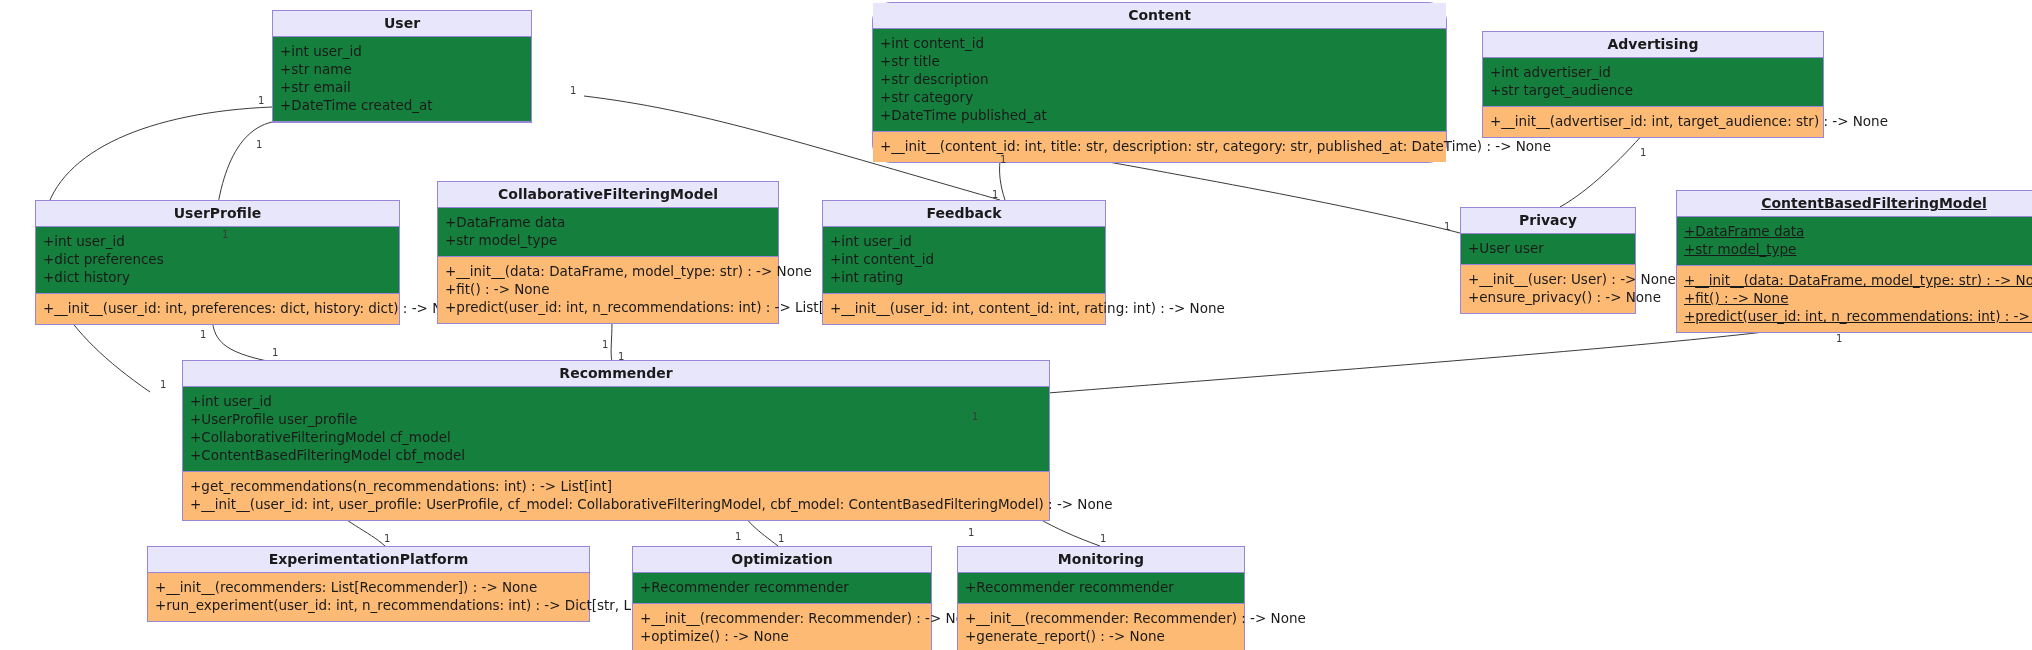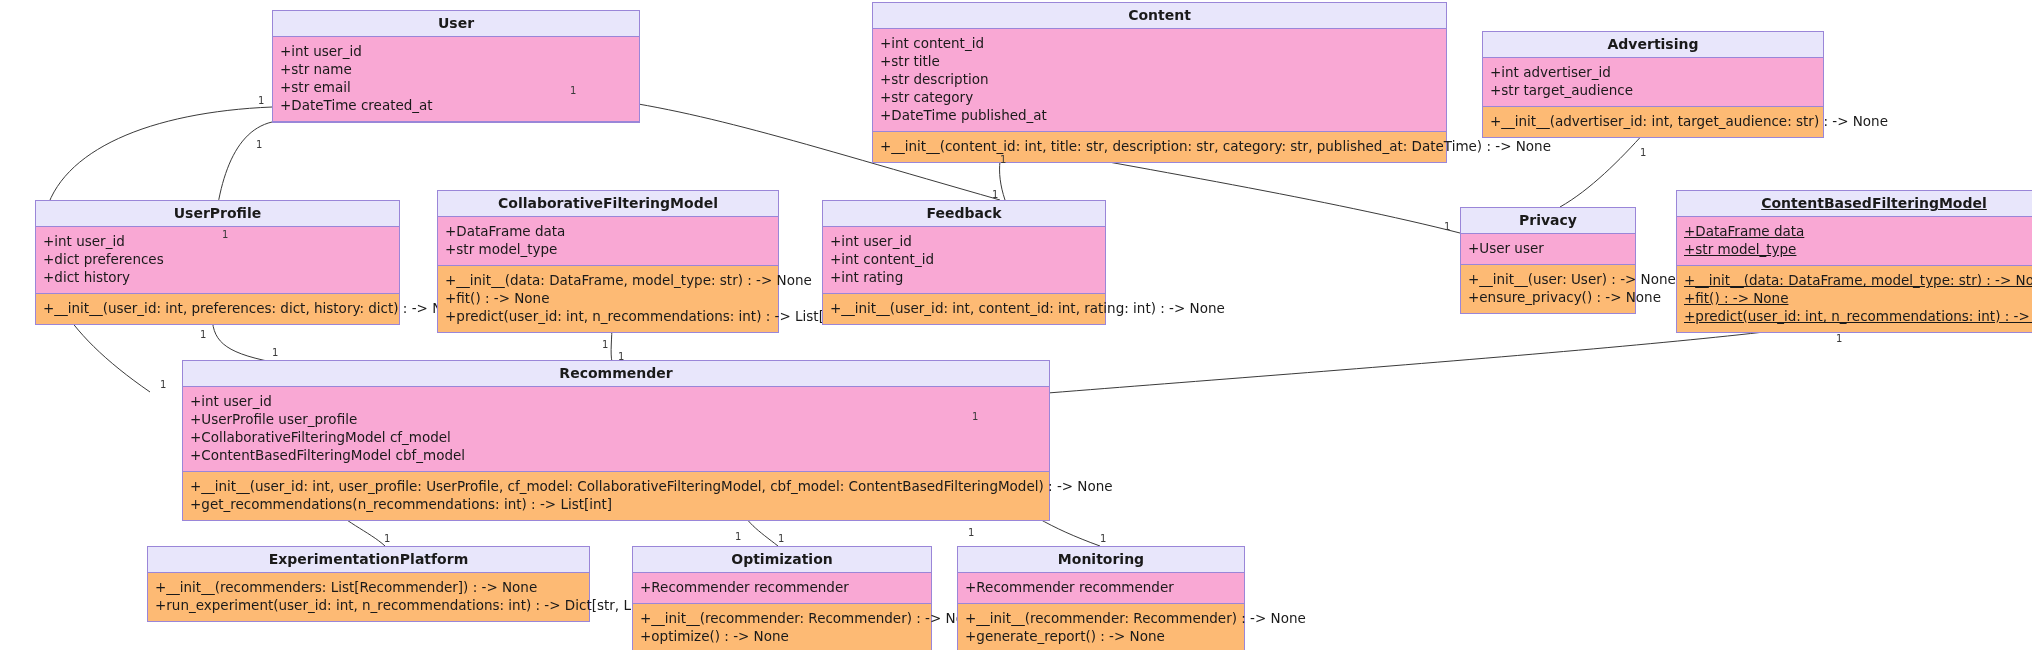--- a/index.html
+++ b/index.html
@@ -37,21 +37,21 @@
     font-weight: bold;
     font-size: 14px;
     padding: 5px 6px 5px 6px;
     border-bottom: 1px solid #9a86d8;
     background: #e8e6fb;
     line-height: 1.1;
   }
   .uml-attrs {
     padding: 6px 7px 6px 7px;
     border-bottom: 1px solid #9a86d8;
-    background: #f9a8d4;
+    background: #15803d;
   }
   .uml-methods {
     padding: 6px 7px 6px 7px;
     background: #fdba74;
   }
   .uml-row {
     white-space: nowrap;
     line-height: 1.33;
     font-size: 13.5px;
   }
@@ -97,30 +97,30 @@
     <div class="edge-label" style="left: 1640px; top: 148px;">1</div>
     <div class="edge-label" style="left: 602px; top: 340px;">1</div>
     <div class="edge-label" style="left: 618px; top: 352px;">1</div>
     <div class="edge-label" style="left: 972px; top: 412px;">1</div>
     <div class="edge-label" style="left: 1836px; top: 334px;">1</div>
     <div class="edge-label" style="left: 384px; top: 534px;">1</div>
     <div class="edge-label" style="left: 735px; top: 532px;">1</div>
     <div class="edge-label" style="left: 778px; top: 534px;">1</div>
     <div class="edge-label" style="left: 968px; top: 528px;">1</div>
     <div class="edge-label" style="left: 1100px; top: 534px;">1</div>
-    <div class="uml-class" style="left: 272px; top: 10px; width: 368px;">
+    <div class="uml-class" style="left: 272px; top: 10px; width: 260px;">
       <div class="uml-title">User</div>
       <div class="uml-attrs">
         <div class="uml-row">+int user_id</div>
         <div class="uml-row">+str name</div>
         <div class="uml-row">+str email</div>
         <div class="uml-row">+DateTime created_at</div>
       </div>
     </div>
-    <div class="uml-class" style="left: 872px; top: 2px; width: 575px;">
+    <div class="uml-class" style="left: 872px; top: 2px; width: 575px; border-radius: 19px;">
       <div class="uml-title">Content</div>
       <div class="uml-attrs">
         <div class="uml-row">+int content_id</div>
         <div class="uml-row">+str title</div>
         <div class="uml-row">+str description</div>
         <div class="uml-row">+str category</div>
         <div class="uml-row">+DateTime published_at</div>
       </div>
       <div class="uml-methods">
         <div class="uml-row">+__init__(content_id: int, title: str, description: str, category: str, published_at: DateTime) : -&gt; None</div>
@@ -140,21 +140,21 @@
       <div class="uml-title">UserProfile</div>
       <div class="uml-attrs">
         <div class="uml-row">+int user_id</div>
         <div class="uml-row">+dict preferences</div>
         <div class="uml-row">+dict history</div>
       </div>
       <div class="uml-methods">
         <div class="uml-row">+__init__(user_id: int, preferences: dict, history: dict) : -&gt; None</div>
       </div>
     </div>
-    <div class="uml-class" style="left: 437px; top: 190px; width: 342px;">
+    <div class="uml-class" style="left: 437px; top: 181px; width: 342px;">
       <div class="uml-title">CollaborativeFilteringModel</div>
       <div class="uml-attrs">
         <div class="uml-row">+DataFrame data</div>
         <div class="uml-row">+str model_type</div>
       </div>
       <div class="uml-methods">
         <div class="uml-row">+__init__(data: DataFrame, model_type: str) : -&gt; None</div>
         <div class="uml-row">+fit() : -&gt; None</div>
         <div class="uml-row">+predict(user_id: int, n_recommendations: int) : -&gt; List[int]</div>
       </div>
@@ -194,22 +194,22 @@
     </div>
     <div class="uml-class" style="left: 182px; top: 360px; width: 868px;">
       <div class="uml-title">Recommender</div>
       <div class="uml-attrs">
         <div class="uml-row">+int user_id</div>
         <div class="uml-row">+UserProfile user_profile</div>
         <div class="uml-row">+CollaborativeFilteringModel cf_model</div>
         <div class="uml-row">+ContentBasedFilteringModel cbf_model</div>
       </div>
       <div class="uml-methods">
+        <div class="uml-row">+get_recommendations(n_recommendations: int) : -&gt; List[int]</div>
         <div class="uml-row">+__init__(user_id: int, user_profile: UserProfile, cf_model: CollaborativeFilteringModel, cbf_model: ContentBasedFilteringModel) : -&gt; None</div>
-        <div class="uml-row">+get_recommendations(n_recommendations: int) : -&gt; List[int]</div>
       </div>
     </div>
     <div class="uml-class" style="left: 147px; top: 546px; width: 443px;">
       <div class="uml-title">ExperimentationPlatform</div>
       <div class="uml-methods">
         <div class="uml-row">+__init__(recommenders: List[Recommender]) : -&gt; None</div>
         <div class="uml-row">+run_experiment(user_id: int, n_recommendations: int) : -&gt; Dict[str, List[int]]</div>
       </div>
     </div>
     <div class="uml-class" style="left: 632px; top: 546px; width: 300px;">

